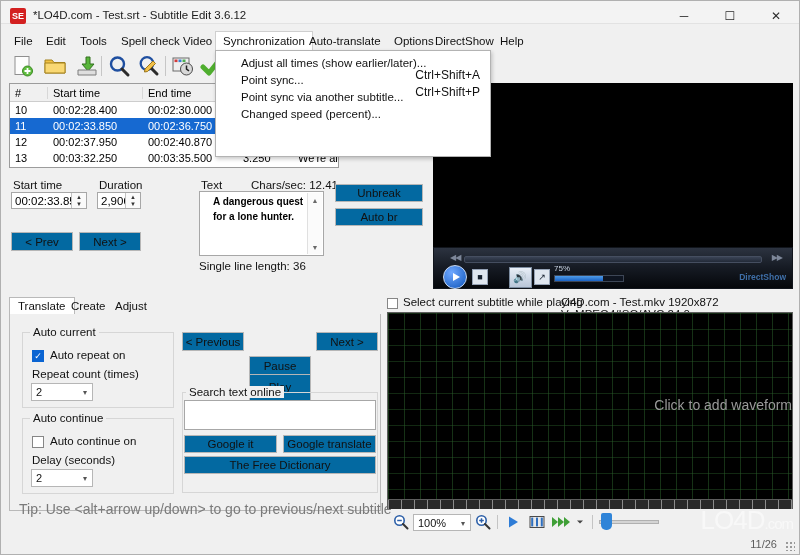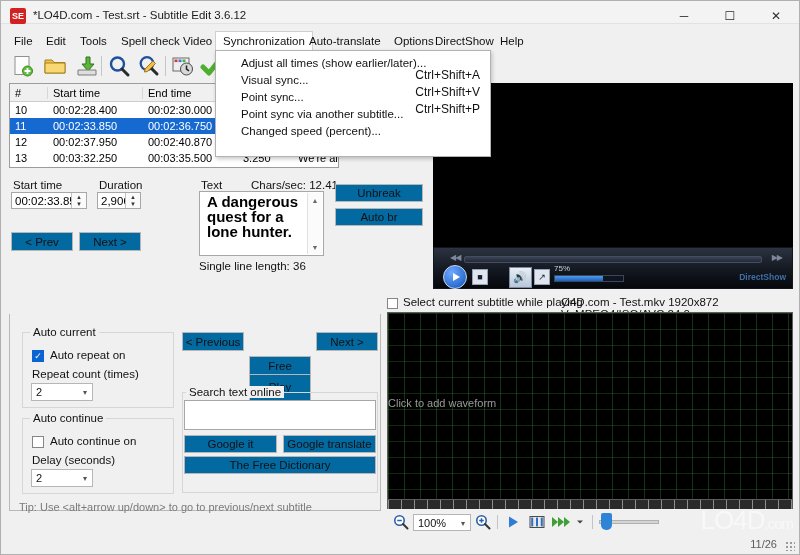--- a/index.html
+++ b/index.html
@@ -72,22 +72,22 @@
   .spin .updn{position:absolute;right:0;top:0;width:14px;height:100%;
     border-left:1px solid #c2c2c2;background:#fafafa;
     display:flex;flex-direction:column;}
   .spin .updn i{flex:1;display:flex;align-items:center;justify-content:center;
     font-size:6px;font-style:normal;color:#333;}
   .btn{position:absolute;box-sizing:border-box;background:#0369a1;
     border:1px solid #b6b6b6;font-size:11.5px;color:#111;
     display:flex;align-items:center;justify-content:center;white-space:nowrap;}
   .textbox{position:absolute;box-sizing:border-box;background:#fff;
     border:1px solid #a7a7a7;}
-  .textarea-txt{position:absolute;left:7px;top:2px;width:100px;
-    font-size:15px;font-weight:bold;line-height:15px;color:#000;}
+  .textarea-txt{position:absolute;left:13px;top:2px;width:100px;
+    font-size:10px;font-weight:bold;line-height:15px;color:#000;}
   .tscroll{position:absolute;right:1px;top:1px;width:14px;bottom:1px;background:#fbfbfb;
     border-left:1px solid #e0e0e0;}
   .tscroll i{position:absolute;left:0;width:14px;height:14px;display:flex;
     align-items:center;justify-content:center;font-size:7px;font-style:normal;color:#6a6a6a;}
 
   
   .videobox{position:absolute;left:432px;top:82px;width:360px;height:164px;background:#000;}
   .vcontrol{position:absolute;left:432px;top:246px;width:360px;height:42px;
     background:linear-gradient(180deg,#2c3340 0%,#161b24 48%,#05070b 100%);
     border:1px solid #11151c;box-sizing:border-box;}
@@ -119,35 +119,35 @@
   .tab.active{background:#fff;border:1px solid #b9b9b9;border-bottom:1px solid #fff;}
   .tabpanel{position:absolute;left:8px;top:313px;width:372px;height:197px;
     background:#f0f0f0;border:1px solid #b9b9b9;border-top:none;box-sizing:border-box;}
   .group{position:absolute;box-sizing:border-box;border:1px solid #d6d6d6;}
   .group-title{position:absolute;background:#f0f0f0;font-size:11.5px;
     padding:0 3px;color:#111;white-space:nowrap;}
   .chk{position:absolute;width:12px;height:12px;box-sizing:border-box;
     border:1px solid #868686;background:#fff;}
   .chk.on{background:#0a64d2;border-color:#0a64d2;color:#fff;font-size:9px;
     display:flex;align-items:center;justify-content:center;}
-  .tip{position:absolute;left:18px;top:500px;font-size:11px;color:#7a7a7a;white-space:nowrap;}
+  .tip{position:absolute;left:18px;top:500px;font-size:14px;color:#7a7a7a;white-space:nowrap;}
 
   
   .wfcheck{position:absolute;left:386px;top:297px;width:11px;height:11px;
     border:1px solid #868686;background:#fff;box-sizing:border-box;}
   .wflabel{position:absolute;left:402px;top:295px;font-size:11.5px;color:#111;}
   .wfinfo{position:absolute;left:560px;top:295px;font-size:11.5px;color:#111;}
   .waveform{position:absolute;left:386px;top:311px;width:406px;height:188px;
     background:#000;border:1px solid #5d5d5d;box-sizing:border-box;overflow:hidden;}
   .wfgrid{position:absolute;inset:0;
     background-image:
       repeating-linear-gradient(to right, rgba(40,90,40,.55) 0 1px, transparent 1px 16px),
       repeating-linear-gradient(to bottom, rgba(40,90,40,.45) 0 1px, transparent 1px 16px);}
-  .wftext{position:absolute;left:0;right:0;top:84px;text-align:left;
-    font-size:11px;color:#9a9a9a;}
+  .wftext{position:absolute;left:0;right:0;top:84px;text-align:right;
+    font-size:14px;color:#9a9a9a;}
   .wfruler{position:absolute;left:386px;top:499px;width:406px;height:9px;
     background:#2a2a2a;border-left:1px solid #5d5d5d;border-right:1px solid #5d5d5d;
     box-sizing:border-box;
     background-image:repeating-linear-gradient(to right,#8d8d8d 0 1px,transparent 1px 13px);}
   .wtb{position:absolute;left:386px;top:509px;width:406px;height:24px;}
   .zic{position:absolute;top:4px;width:16px;height:16px;}
   .wtb-sep{position:absolute;top:5px;width:1px;height:14px;background:#c4c4c4;}
 
   .logo{position:absolute;right:6px;bottom:18px;opacity:.55;}
   .logo-txt{font-size:26px;color:#ffffff;letter-spacing:-1px;font-weight:300;}
@@ -293,24 +293,20 @@
       <div class="gc tx">We're almost done. Shhh...</div>
     </div>
   </div>
 
   <div class="dropdown">
     <div class="dd-item">
       <span>Adjust all times (show earlier/later)...</span>
       <span class="dd-acc">Ctrl+Shift+A</span>
     </div>
     <div class="dd-item">
-      <span>Visual sync...</span>
-      <span class="dd-acc">Ctrl+Shift+V</span>
-    </div>
-    <div class="dd-item">
       <span>Point sync...</span>
       <span class="dd-acc">Ctrl+Shift+P</span>
     </div>
     <div class="dd-item">
       <span>Point sync via another subtitle...</span>
     </div>
     <div class="dd-item">
       <span>Changed speed (percent)...</span>
     </div>
   </div>
@@ -361,20 +357,25 @@
     <div class="vbtn" style="left:100px;">
       <span>↗</span>
     </div>
     <div class="vpct">75%</div>
     <div class="vslider">
         <b></b>
       </div>
     <div class="vds">DirectShow</div>
   </div>
 
+  <div class="tabstrip">
+    <div class="tab active" style="left:0;">Translate</div>
+    <div class="tab" style="left:54px;">Create</div>
+    <div class="tab" style="left:98px;">Adjust</div>
+  </div>
 
   <div class="tabpanel">
 
     <div class="group" style="left:12px;top:18px;width:152px;height:76px;"></div>
     <div class="group-title" style="left:20px;top:12px;">Auto current</div>
     <div class="chk on" style="left:22px;top:36px;">✓</div>
     <div class="lbl" style="left:40px;top:35px;">Auto repeat on</div>
     <div class="lbl" style="left:22px;top:54px;">Repeat count (times)</div>
     <div class="combo" style="left:21px;top:69px;width:62px;height:18px;">
       <span>2</span>
@@ -387,21 +388,21 @@
     <div class="lbl" style="left:40px;top:121px;">Auto continue on</div>
     <div class="lbl" style="left:22px;top:140px;">Delay (seconds)</div>
     <div class="combo" style="left:21px;top:155px;width:62px;height:18px;">
       <span>2</span>
       <span class="arw">▾</span>
     </div>
 
     <div class="btn" style="left:172px;top:18px;width:62px;height:19px;">&lt; Previous</div>
     <div class="btn" style="left:239px;top:18px;width:62px;height:32px;margin-top:39px;">Play</div>
     <div class="btn" style="left:306px;top:18px;width:62px;height:19px;">Next &gt;</div>
-    <div class="btn" style="left:239px;top:42px;width:62px;height:19px;">Free</div>
+    <div class="btn" style="left:239px;top:42px;width:62px;height:19px;">Pause</div>
 
     <div class="group" style="left:172px;top:78px;width:196px;height:101px;"></div>
     <div class="group-title" style="left:176px;top:72px;">Search text online</div>
     <div class="textbox" style="left:174px;top:86px;width:192px;height:30px;"></div>
     <div class="btn" style="left:174px;top:121px;width:93px;height:18px;">Google it</div>
     <div class="btn" style="left:273px;top:121px;width:93px;height:18px;">Google translate</div>
     <div class="btn" style="left:174px;top:142px;width:192px;height:18px;">The Free Dictionary</div>
   </div>
 
   <div class="tip">Tip: Use &lt;alt+arrow up/down&gt; to go to previous/next subtitle</div>

